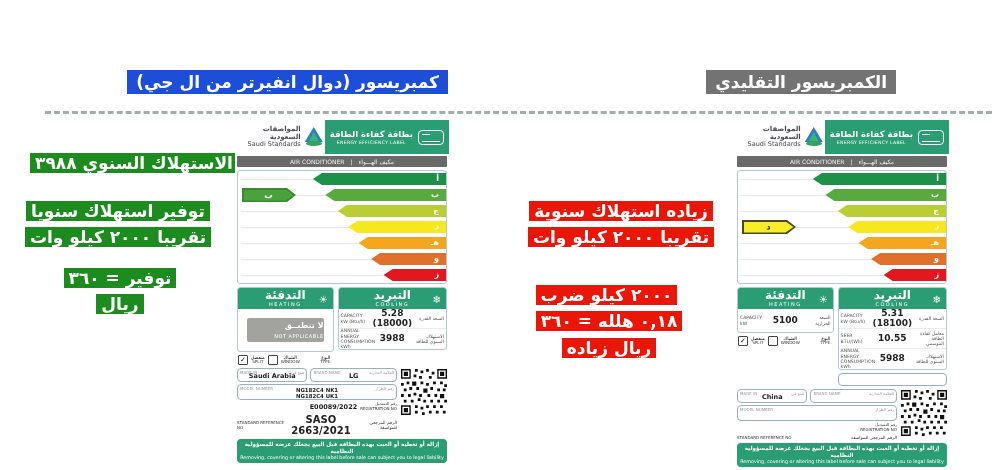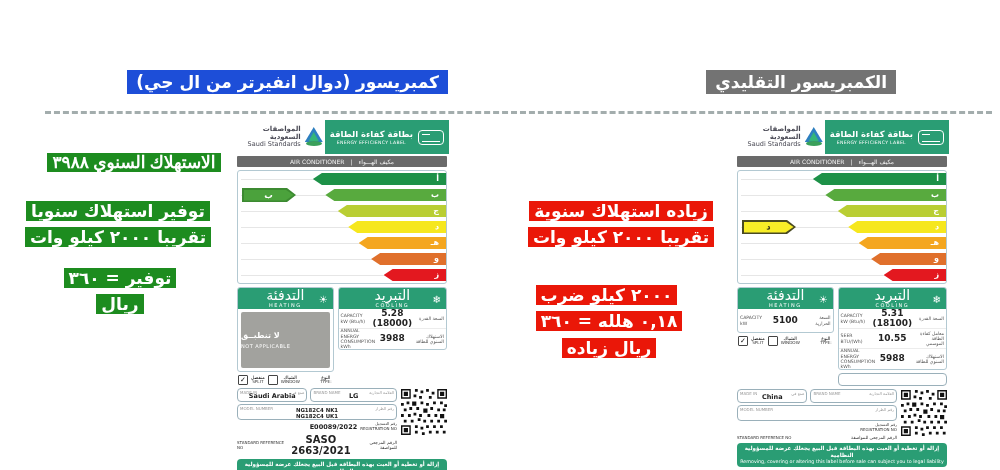--- a/index.html
+++ b/index.html
@@ -12,21 +12,21 @@
   .cmp-title.green{right:552px;background:#1d4ed8;}
   .cmp-title.red{right:104px;background:#737373;}
 
   .divider{position:absolute;top:111px;left:45px;right:8px;border-top:3px dashed #a3adad;}
 
   .ann{position:absolute;text-align:center;font-weight:bold;font-size:17px;line-height:1.55;
        color:#fff;direction:rtl;}
   .ann>span{padding:0 5px;-webkit-box-decoration-break:clone;box-decoration-break:clone;}
   .ann.g>span{background:#1d8c1f;}
   .ann.r>span{background:#ea1708;}
-  .a-l1{left:12px;top:150px;width:244px;font-family:Liberation Serif, serif;}
+  .a-l1{left:12px;top:150px;width:244px;}
   .a-l2{left:20px;top:198px;width:196px;}
   .a-l3{left:50px;top:265px;width:140px;}
   .a-r1{left:520px;top:150px;width:202px;}
   .a-r2{left:526px;top:198px;width:190px;}
   .a-r3{left:523px;top:262px;width:172px;margin-top:20px;}
 
   
   .slot{position:absolute;top:120px;width:214px;}
   .slot-left{left:235px;}
   .slot-right{left:735px;}
@@ -70,25 +70,25 @@
            clip-path:polygon(0 0,calc(100% - 8px) 0,100% 50%,calc(100% - 8px) 100%,0 100%);
            display:flex;align-items:center;justify-content:center;font-size:8.5px;font-weight:bold;direction:rtl;}
 
   .sections{display:flex;gap:4px;margin:3px 2px 0;align-items:flex-start;}
   .col-heat{width:46%;}
   .col-cool{flex:1;}
   .card{border:1px solid #b3c9d2;border-radius:3px;background:#fff;overflow:hidden;}
   .sec-hdr{position:relative;height:21px;background:#2a9d74;color:#fff;display:flex;
            align-items:center;justify-content:center;}
   .sec-ttl{text-align:center;line-height:1.1;}
-  .sec-ar{font-size:14px;font-weight:normal;direction:rtl;}
+  .sec-ar{font-size:12px;font-weight:bold;direction:rtl;}
   .sec-en{font-size:5px;letter-spacing:1.5px;}
   .sec-icon{position:absolute;right:5px;top:50%;transform:translateY(-50%);font-size:10px;}
-  .heat-na{margin:3px;background:#a2a29e;border-radius:2px;height:56px;display:flex;
-           flex-direction:column;align-items:flex-start;justify-content:center;color:#fff;}
+  .heat-na{margin:9px;background:#a2a29e;border-radius:2px;height:24px;display:flex;
+           flex-direction:column;align-items:flex-end;justify-content:center;color:#fff;}
   .na-ar{font-size:8px;font-weight:bold;direction:rtl;letter-spacing:1px;}
   .na-en{font-size:5px;margin-top:3px;letter-spacing:.5px;}
   .dv-row{display:flex;align-items:center;padding:0 2px;border-bottom:1px solid #ececec;box-sizing:border-box;}
   .dv-row:last-child{border-bottom:none;}
   .cool-card .dv-row{height:20px;}
   .heat-rows .dv-row{height:23px;}
   .dv-en{width:28%;font-size:4.6px;color:#555;line-height:1.15;}
   .dv-val{flex:1;text-align:center;font-weight:bold;font-size:9px;line-height:1.05;color:#222;}
   .dv-val.wrap{max-width:40px;margin:4px auto;}
   .dv-ar{width:28%;font-size:4.6px;color:#555;text-align:right;direction:rtl;line-height:1.15;}

